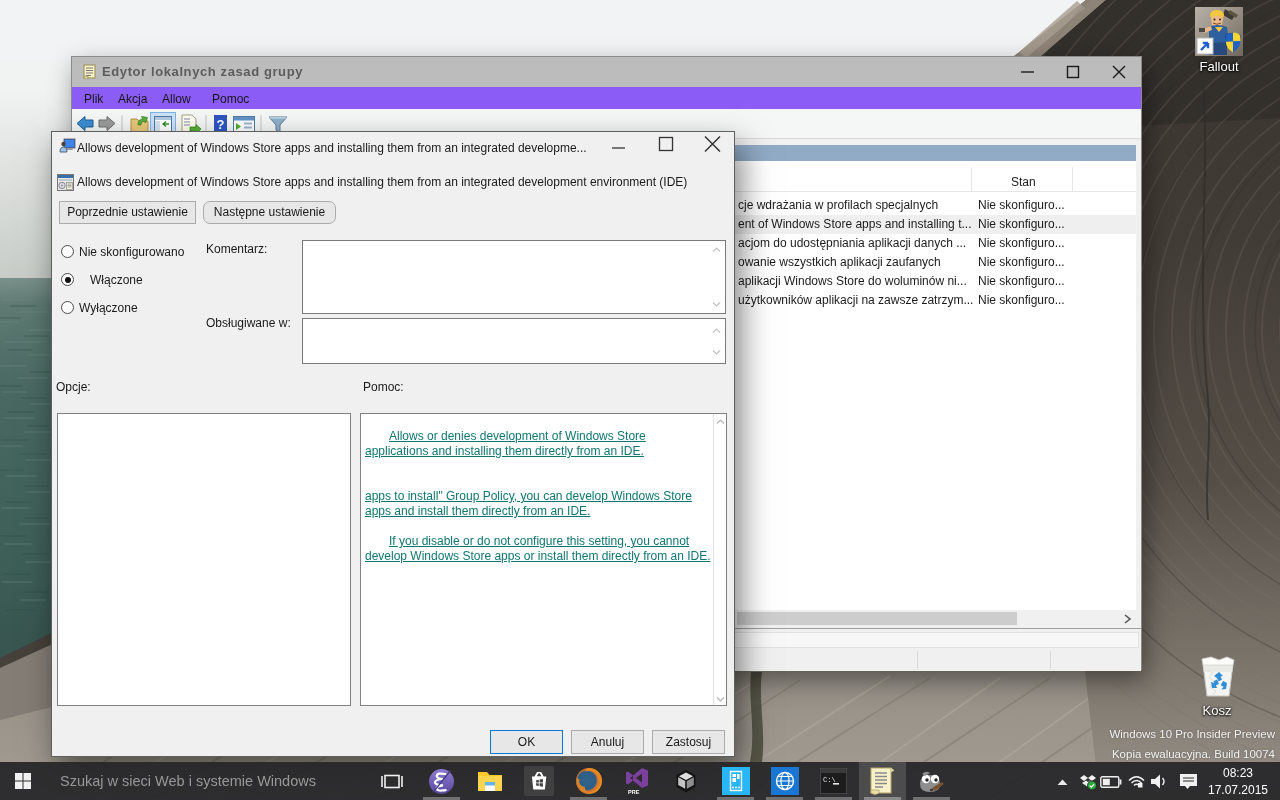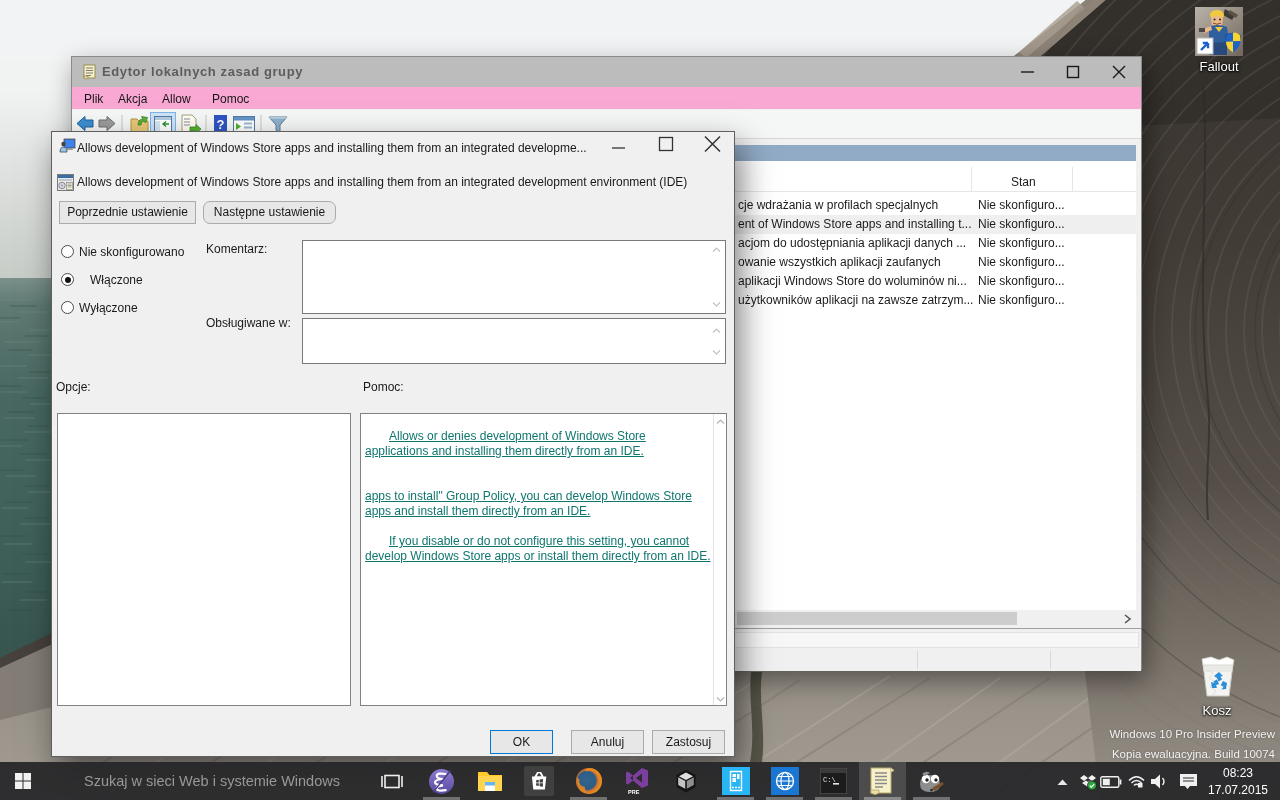--- a/index.html
+++ b/index.html
@@ -3,21 +3,21 @@
 <style>
 *{margin:0;padding:0;box-sizing:border-box;}
 html,body{width:1280px;height:800px;overflow:hidden;}
 body{position:relative;font-family:"Liberation Sans",sans-serif;background:#f2f3f4;}
 .abs{position:absolute;}
 #bg{left:0;top:0;width:1280px;height:800px;}
 
 #mainwin{left:71px;top:56px;width:1071px;height:614px;background:#f0f0f0;border:1px solid #8a8a8a;box-shadow:4px 10px 24px rgba(0,0,0,.42);}
 #mw-title{left:0;top:0;width:100%;height:30px;background:#bcbcbc;font-weight:bold;}
 #mw-title .txt{position:absolute;left:30px;top:7px;font-size:13px;letter-spacing:0.6px;color:#5d5d5d;}
-#mw-menu{left:0;top:30px;width:100%;height:23px;background:#f9a8d4;border-bottom:1px solid #f0f0f0;padding-left:28px;}
+#mw-menu{left:0;top:30px;width:100%;height:23px;background:#8b5cf6;border-bottom:1px solid #f0f0f0;padding-left:28px;}
 #mw-menu span{position:absolute;top:5px;font-size:12px;color:#161616;}
 #mw-tool{left:0;top:53px;width:100%;height:29px;background:#f5f6f6;border-bottom:1px solid #d8d8d8;}
 #mw-content{left:0;top:82px;width:100%;height:531px;background:#f0f0f0;}
 #blueband{left:5px;top:6px;right:5px;height:16px;background:#91abc6;}
 #listarea{left:5px;top:22px;right:5px;height:449px;background:#fff;}
 .colsep{position:absolute;top:28px;width:1px;height:25px;background:#e3e6ea;}
 #lhead{left:5px;top:28px;right:5px;height:25px;background:#fff;border-bottom:1px solid #e6e6e6;}
 .lrow{position:absolute;left:5px;right:5px;height:19px;font-size:12px;color:#1b1b1b;white-space:nowrap;}
 .lrow .c1{position:absolute;left:661px;top:2px;}
 .lrow .c2{position:absolute;left:901px;top:2px;}
@@ -34,21 +34,21 @@
 .radio.sel::after{content:"";position:absolute;left:2.5px;top:2.5px;width:6px;height:6px;border-radius:50%;background:#111;}
 .rlabel{position:absolute;font-size:12px;}
 .tbox{position:absolute;background:#fff;border:1px solid #7a7a7a;}
 .chev{position:absolute;width:9px;height:5px;}
 .panel{position:absolute;background:#fff;border:1px solid #828282;}
 #helptext{position:absolute;left:313px;top:297px;width:350px;font-size:12px;line-height:15px;color:#0f766e;white-space:nowrap;text-decoration:underline;}
 
 #taskbar{left:0;top:762px;width:1280px;height:38px;background:rgba(38,38,40,0.94);}
 #tb-hl{position:absolute;left:859px;top:0;width:47px;height:38px;background:#4c4c4c;}
 .uline{position:absolute;top:35px;height:3px;background:#707070;}
-#searchtxt{position:absolute;left:60px;top:11px;font-size:14.5px;color:#989898;margin-left:24px;}
+#searchtxt{position:absolute;left:60px;top:11px;font-size:14.5px;color:#989898;}
 .clock{position:absolute;color:#fff;font-size:12px;text-align:center;width:80px;}
 
 .dicon-label{position:absolute;color:#fff;font-size:13px;text-align:center;text-shadow:0 1px 2px #000,0 0 3px #000;}
 #watermark{position:absolute;right:5px;top:725px;text-align:right;color:rgba(255,255,255,.92);font-size:11.5px;line-height:19.5px;text-shadow:0 0 2px rgba(0,0,0,.35);}
 </style></head>
 <body>
 <svg id="bg" class="abs" width="1280" height="800" viewBox="0 0 1280 800">
   <defs>
     <linearGradient id="seag" x1="0" y1="278" x2="0" y2="670" gradientUnits="userSpaceOnUse">
       <stop offset="0" stop-color="#7b908a"></stop>
@@ -291,21 +291,21 @@
     </svg>
   <div id="helptext">
       <span style="padding-left:24px">Allows or denies development of Windows Store</span><br>
       applications and installing them directly from an IDE.<br><br>
       <br>
       apps to install" Group Policy, you can develop Windows Store<br>
       apps and install them directly from an IDE.<br><br>
       <span style="padding-left:24px">If you disable or do not configure this setting, you cannot</span><br>
       develop Windows Store apps or install them directly from an IDE.
   </div>
-  <div class="btn" style="left:438px;top:598px;width:63px;height:24px;line-height:22px;border:1px solid #0078d7;">OK</div>
+  <div class="btn" style="left:438px;top:598px;width:73px;height:24px;line-height:22px;border:1px solid #0078d7;">OK</div>
   <div class="btn" style="left:519px;top:598px;width:73px;height:24px;line-height:22px;">Anuluj</div>
   <div class="btn" style="left:600px;top:598px;width:73px;height:24px;line-height:22px;">Zastosuj</div>
 </div>
 
 <svg class="abs" style="left:1195px;top:7px" width="48" height="49" viewBox="0 0 48 49">
   <defs>
       <linearGradient id="fbg" x1="0" y1="0" x2="1" y2="1">
     <stop offset="0" stop-color="#b8b2a8"></stop>
         <stop offset="0.5" stop-color="#978e83"></stop>
         <stop offset="1" stop-color="#6f675e"></stop>

